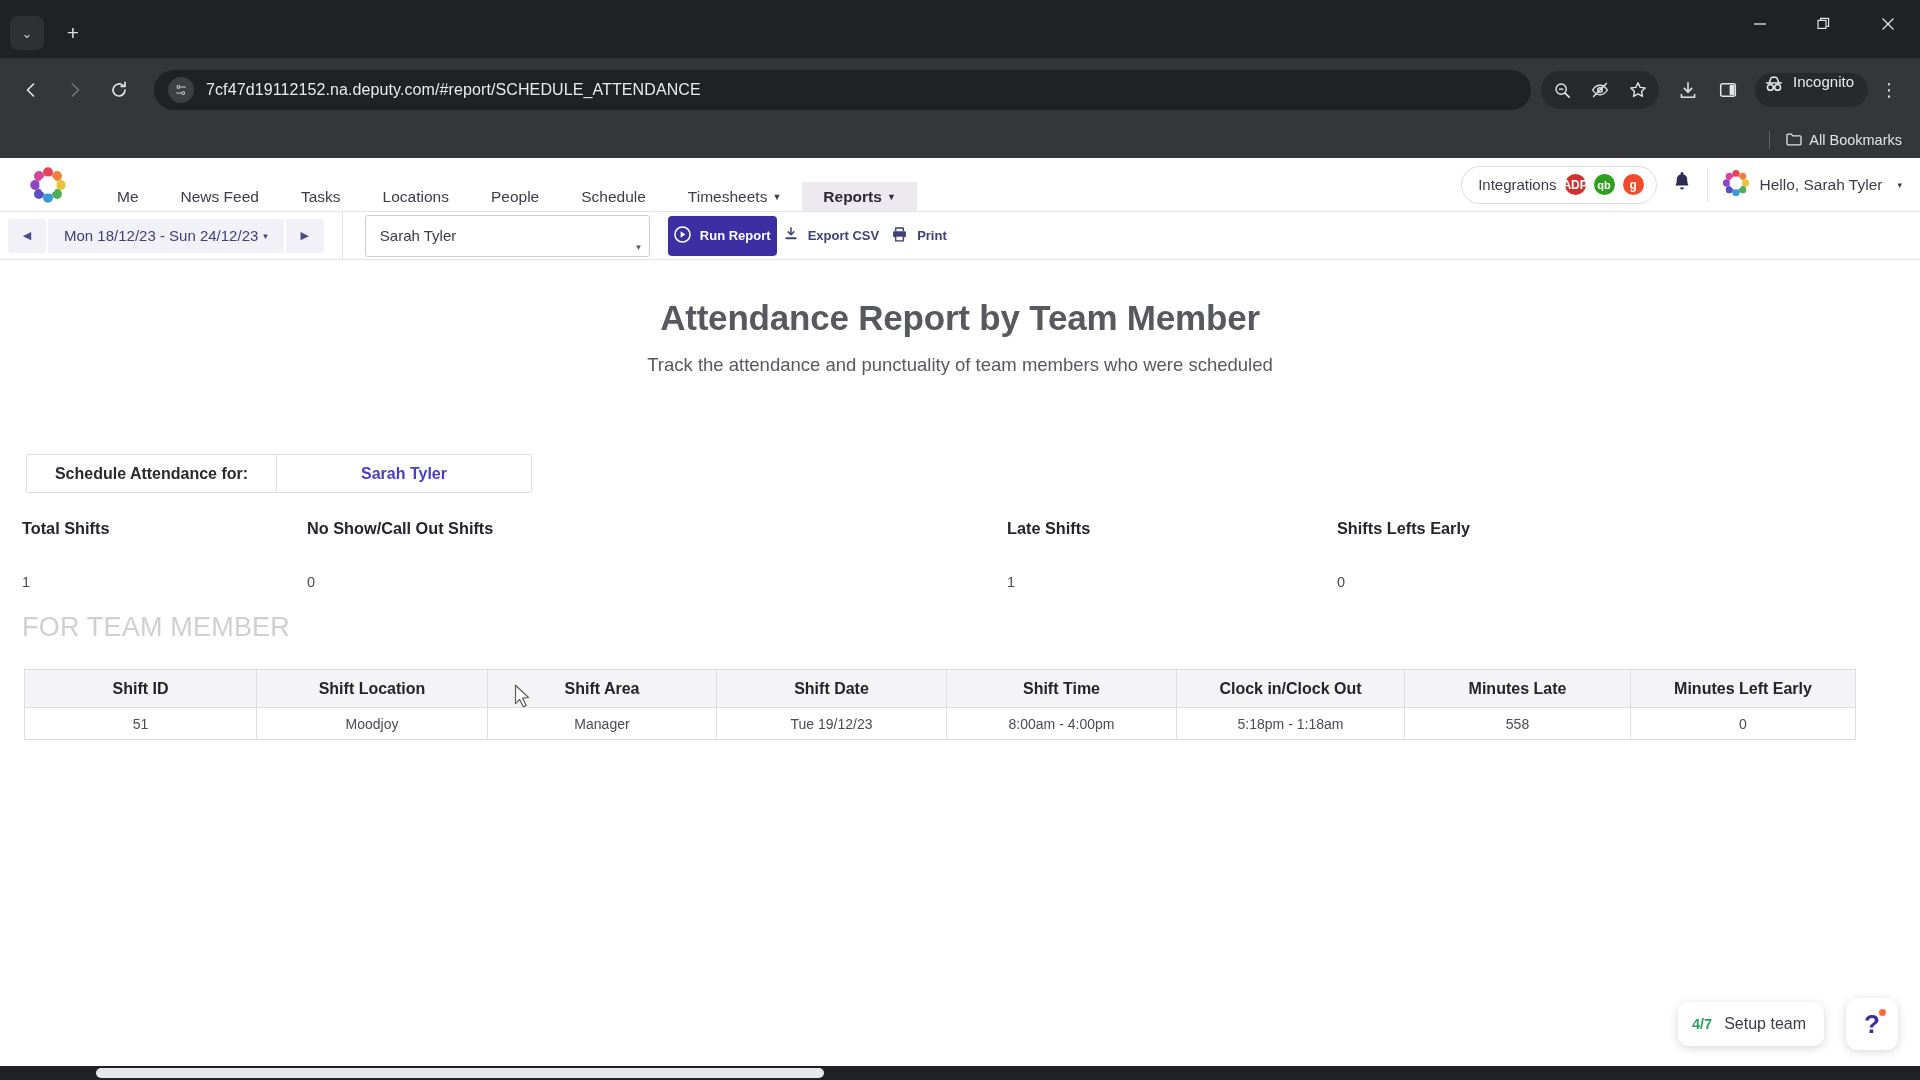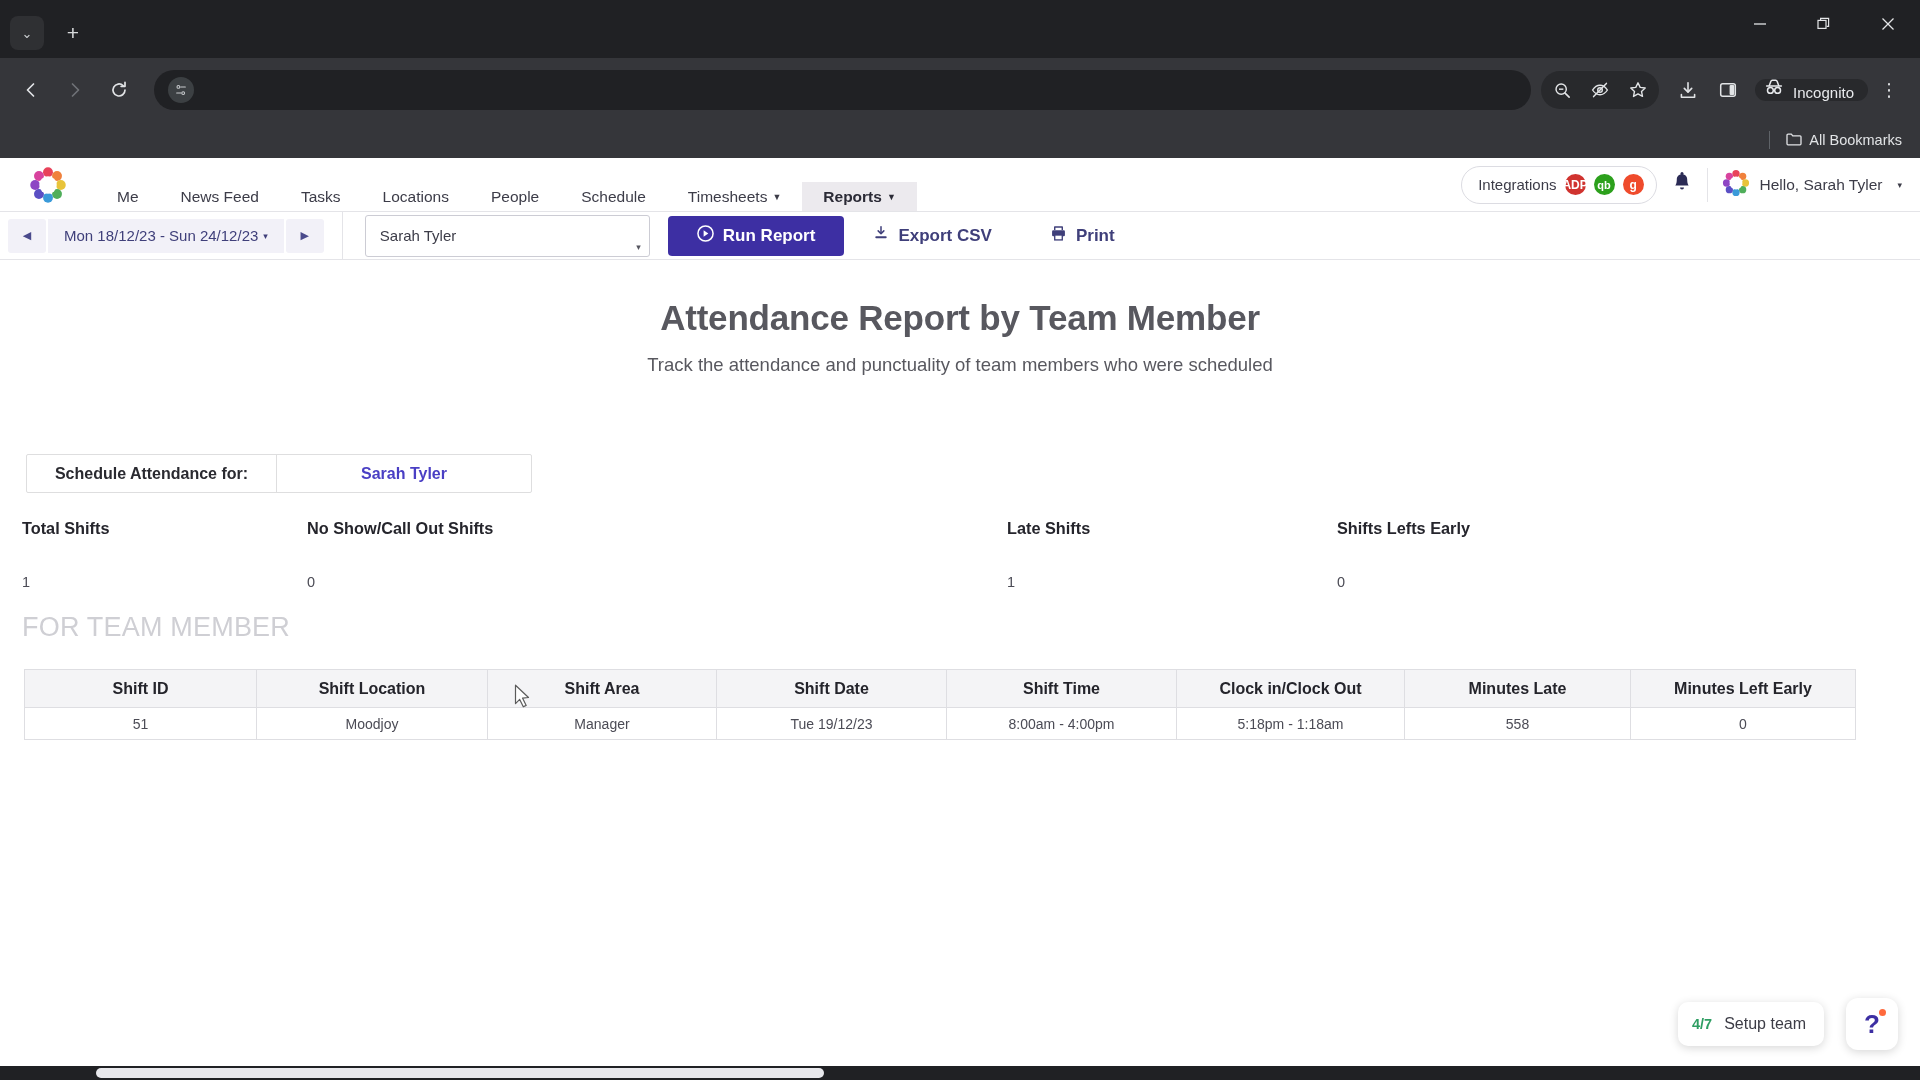--- a/index.html
+++ b/index.html
@@ -82,22 +82,22 @@
   .tb-icon {
     width: 38px; height: 38px; border-radius: 50%;
     display:flex;align-items:center;justify-content:center;
     color:#e2e4e6; cursor:pointer;
   }
   .zoom-pill {
     display:flex; align-items:center; background:#28292c; border-radius: 19px;
     height: 38px; padding: 0 2px; margin-right: 8px;
   }
   .incognito-pill {
-    display:flex; align-items:flex-end; background:#28292c; border-radius: 19px;
-    height: 22px; padding: 0 14px 0 8px; gap: 8px; margin-left: 6px;
+    display:flex; align-items:flex-start; background:#28292c; border-radius: 19px;
+    height: 34px; padding: 0 14px 0 8px; gap: 8px; margin-left: 6px;
     color:#e8eaed; font-size: 15px; cursor: pointer;
   }
 
   .bookmarks-bar {
     height: 36px; background: #35363a; display:flex; align-items:center;
     justify-content: flex-end; padding-right: 18px; gap: 8px;
   }
   .bm-divider { width:1px; height: 18px; background:#5f6368; margin-right: 8px;}
   .bm-item { display:flex; align-items:flex-start; gap:7px; color:#e2e4e6; font-size:14.5px; cursor:pointer;}
 
@@ -148,21 +148,21 @@
   }
   .subbar-sep { width:1px; height: 48px; background:#e4e4e8; margin: 0 22px 0 18px; }
   .emp-select {
     width: 285px; height: 42px; border:1px solid #ccccd4; border-radius: 3px;
     position: relative; background:#fff; display:flex; align-items:center;
     padding: 0 14px; color:#3c3c48; font-size: 15px; cursor:pointer;
   }
   .emp-select .sel-caret { position:absolute; right: 8px; bottom: 4px; font-size: 9px; color:#55555f;}
   .btn {
     height: 40px; display:flex; align-items:center; gap:9px;
-    padding: 0 29px; border-radius: 4px; font-size: 17px; cursor:pointer;
+    padding: 0 6px; border-radius: 4px; font-size: 13px; cursor:pointer;
     font-weight: 600; white-space:nowrap;
   }
   .btn-primary { background:#3d2fa3; color:#fff; margin-left: 18px; }
   .btn-ghost { background: transparent; color:#3f3f7a; }
 
   .content { padding: 0; position: relative; height: calc(100% - 48px - 54px); overflow:hidden;}
   .page-title {
     text-align:center; font-size: 35px; color:#58585f; font-weight: 700;
     margin-top: 38px; letter-spacing: -.2px;
   }
@@ -288,20 +288,21 @@
 
     <div class="omnibox">
       <span class="omni-icon">
         <svg width="14" height="14" viewBox="0 0 16 16">
           <circle cx="5" cy="4.5" r="1.6" fill="none" stroke="#c9cccf" stroke-width="1.2"></circle>
           <line x1="7.6" y1="4.5" x2="13" y2="4.5" stroke="#c9cccf" stroke-width="1.2" stroke-linecap="round"></line>
           <circle cx="10.5" cy="11.5" r="1.6" fill="none" stroke="#c9cccf" stroke-width="1.2"></circle>
           <line x1="3" y1="11.5" x2="8" y2="11.5" stroke="#c9cccf" stroke-width="1.2" stroke-linecap="round"></line>
         </svg>
       </span>
+      <span class="omni-url">7cf47d19112152.na.deputy.com/#report/SCHEDULE_ATTENDANCE</span>
     </div>
 
     <div class="toolbar-actions">
       <div class="zoom-pill">
         <div class="tb-icon">
           <svg width="19" height="19" viewBox="0 0 20 20">
             <circle cx="8.6" cy="8.6" r="5.4" fill="none" stroke="#e2e4e6" stroke-width="1.5"></circle>
             <line x1="6.3" y1="8.6" x2="10.9" y2="8.6" stroke="#e2e4e6" stroke-width="1.5"></line>
             <line x1="12.7" y1="12.7" x2="17" y2="17" stroke="#e2e4e6" stroke-width="1.7" stroke-linecap="round"></line>
           </svg>

